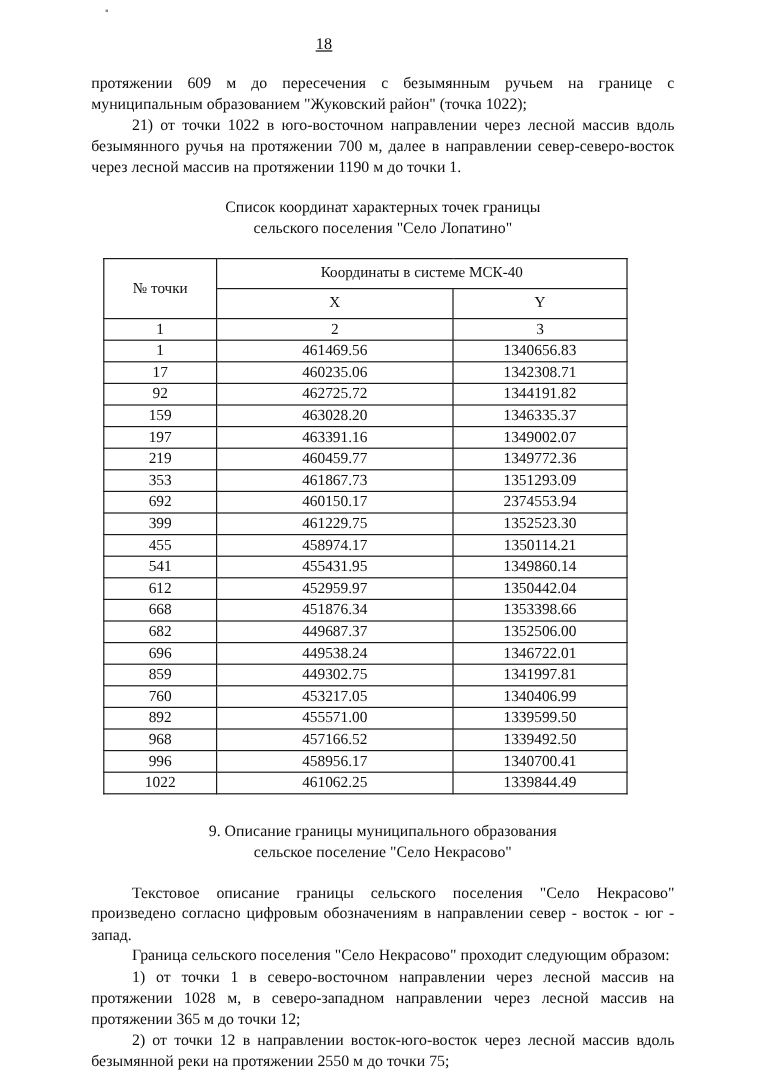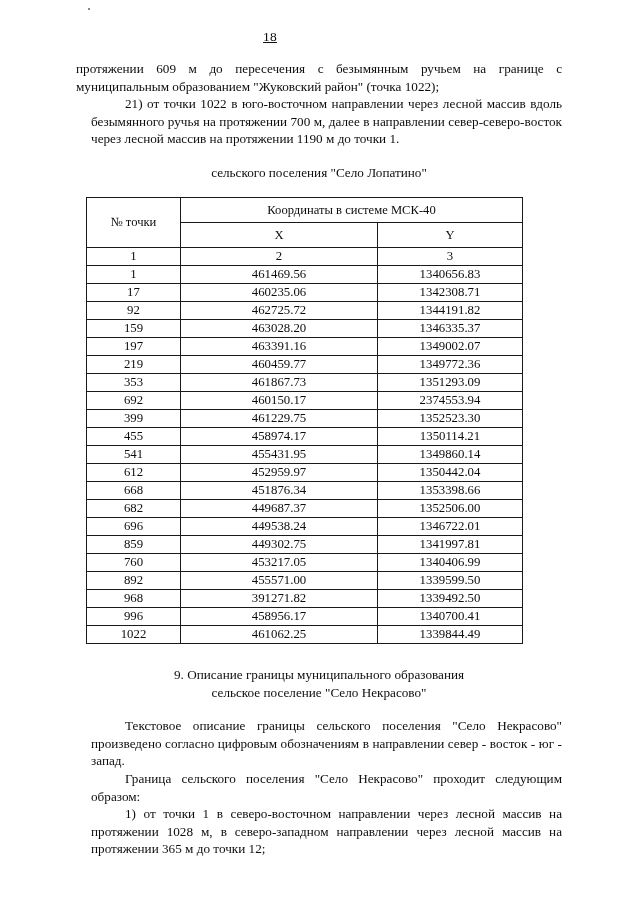--- a/index.html
+++ b/index.html
@@ -49,21 +49,20 @@
   p.body-text {
     margin: 0;
     font-size: 13.2px;
     line-height: 17.6px;
     text-align: justify;
     text-justify: inter-word;
     hyphens: none;
   }
   p.indent {
     text-indent: 34px;
-    margin-left: 15px;
   }
   .center-title {
     margin: 0;
     font-size: 13.2px;
     line-height: 17.4px;
     text-align: center;
   }
   .gap-md { height: 16px; }
   .gap-lg { height: 22px; }
 
@@ -112,20 +111,21 @@
 
   <div class="page-number">18</div>
 
   <div class="content">
 
     <p class="body-text">протяжении 609 м до пересечения с безымянным ручьем на границе с муниципальным образованием "Жуковский район" (точка 1022);</p>
     <p class="body-text indent">21) от точки 1022 в юго-восточном направлении через лесной массив вдоль безымянного ручья на протяжении 700 м, далее в направлении север-северо-восток через лесной массив на протяжении 1190 м до точки 1.</p>
 
     <div class="gap-md"></div>
 
+    <div class="center-title">Список координат характерных точек границы</div>
     <div class="center-title">сельского поселения "Село Лопатино"</div>
 
     <div class="gap-md"></div>
 
     <div class="coord-table-wrap">
       <table class="coord-table">
         <colgroup>
           <col class="c-num">
           <col class="c-x">
           <col class="c-y">
@@ -231,21 +231,21 @@
               <td class="val-cell">453217.05</td>
               <td class="val-cell">1340406.99</td>
             </tr>
             <tr>
               <td class="num-cell">892</td>
               <td class="val-cell">455571.00</td>
               <td class="val-cell">1339599.50</td>
             </tr>
             <tr>
               <td class="num-cell">968</td>
-              <td class="val-cell">391271.82</td>
+              <td class="val-cell">457166.52</td>
               <td class="val-cell">1339492.50</td>
             </tr>
             <tr>
               <td class="num-cell">996</td>
               <td class="val-cell">458956.17</td>
               <td class="val-cell">1340700.41</td>
             </tr>
             <tr>
               <td class="num-cell">1022</td>
               <td class="val-cell">461062.25</td>
@@ -258,15 +258,16 @@
     <div class="gap-lg"></div>
 
     <div class="center-title">9. Описание границы муниципального образования</div>
     <div class="center-title">сельское поселение "Село Некрасово"</div>
 
     <div class="gap-md"></div>
 
     <p class="body-text indent">Текстовое описание границы сельского поселения "Село Некрасово" произведено согласно цифровым обозначениям в направлении север - восток - юг - запад.</p>
     <p class="body-text indent">Граница сельского поселения "Село Некрасово" проходит следующим образом:</p>
     <p class="body-text indent">1) от точки 1 в северо-восточном направлении через лесной массив на протяжении 1028 м, в северо-западном направлении через лесной массив на протяжении 365 м до точки 12;</p>
+    <p class="body-text indent">2) от точки 12 в направлении восток-юго-восток через лесной массив вдоль безымянной реки на протяжении 2550 м до точки 75;</p>
 
   </div>
 </div>
 
 </body></html>

